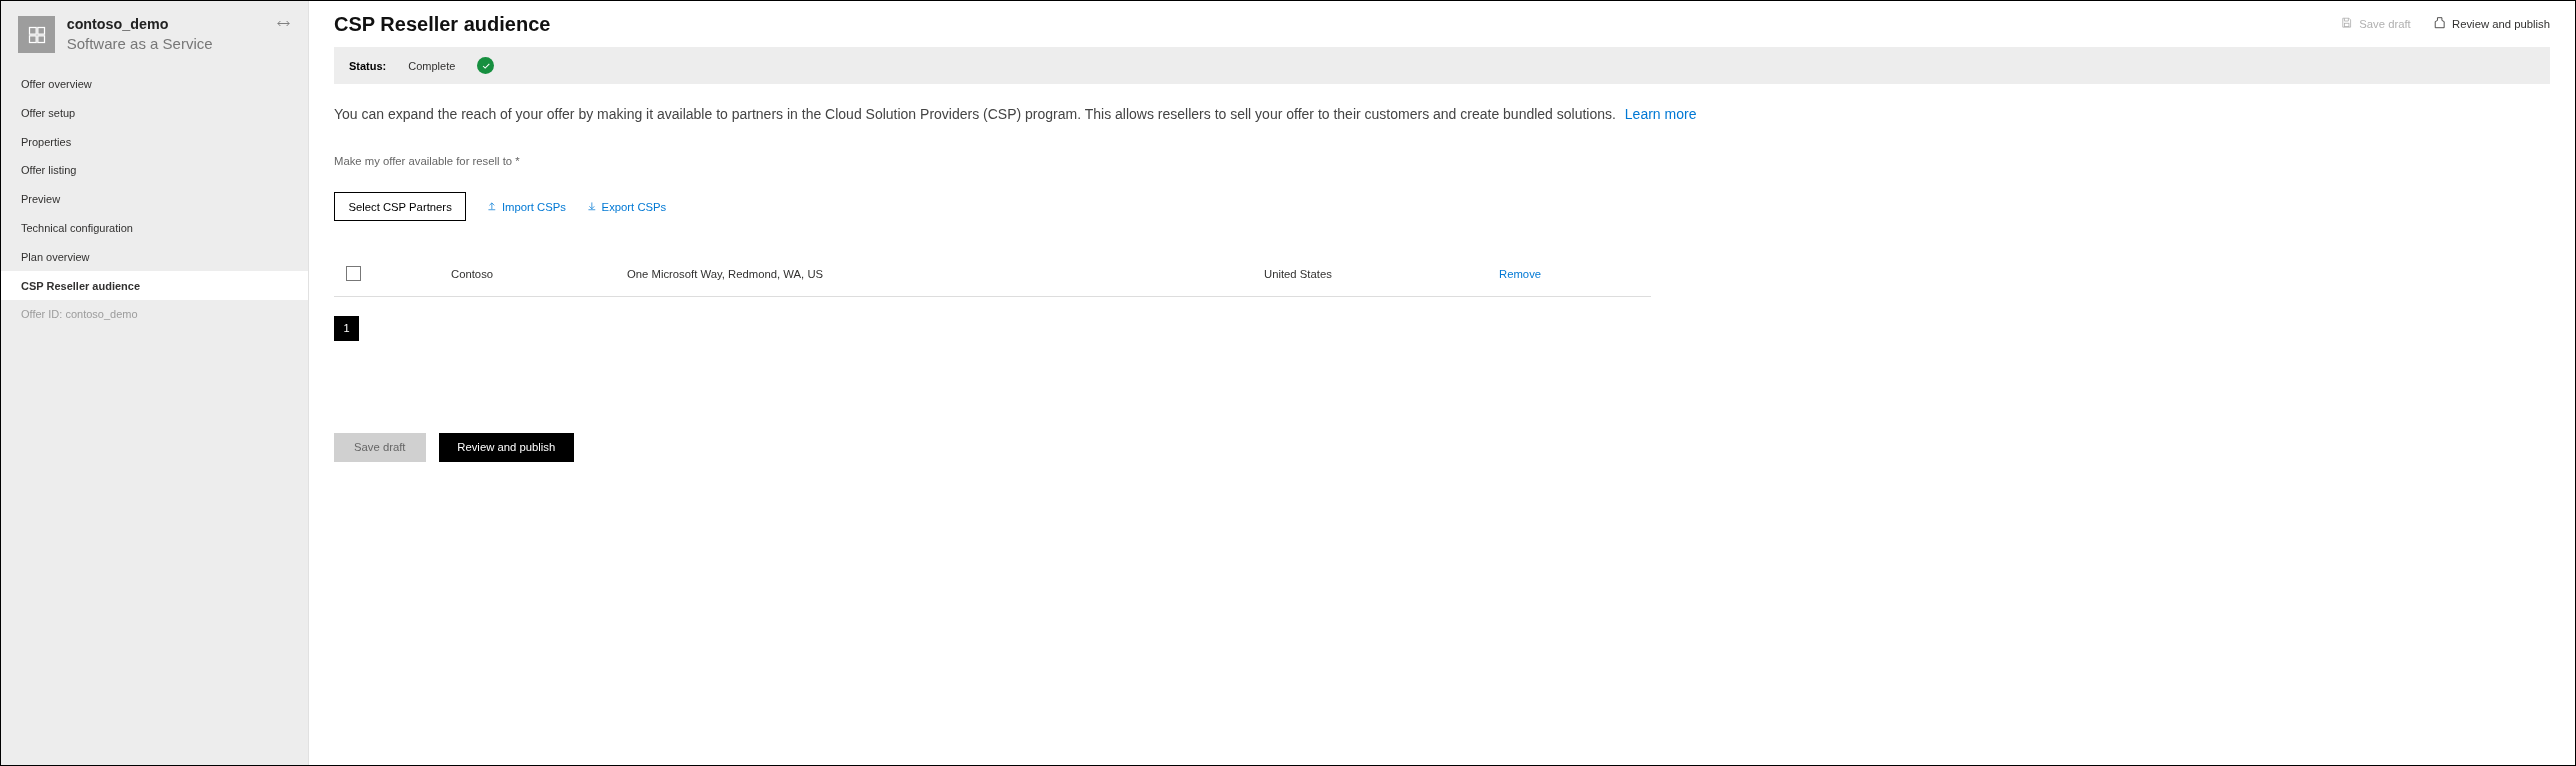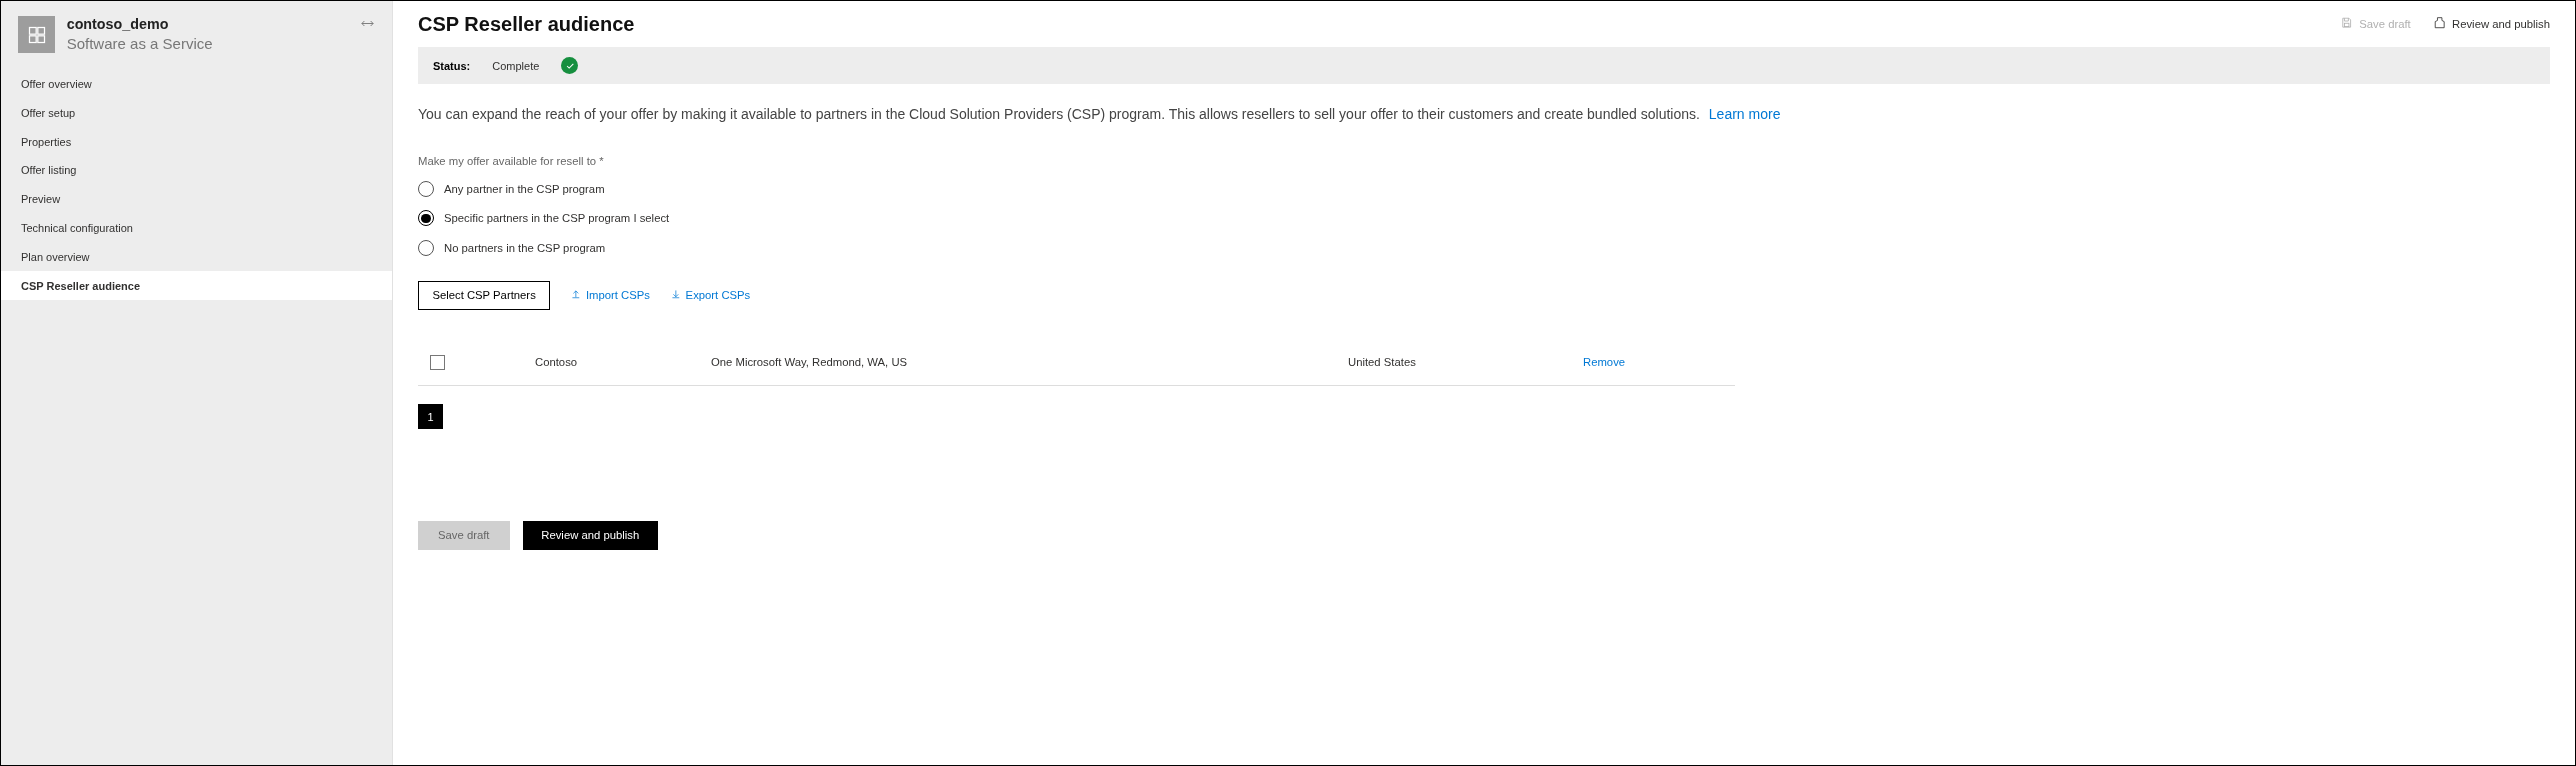--- a/index.html
+++ b/index.html
@@ -8,21 +8,21 @@
 
   .app {
     display:flex;
     width:2576px;
     height:766px;
     border:1.7px solid #000;
   }
 
   
   .sidebar {
-    width:392px;
+    width:308px;
     background:#EDEDED;
     border-right:0.8px solid #e1e1e1;
     flex-shrink:0;
     display:flex;
     flex-direction:column;
   }
   .sb-header {
     display:flex;
     align-items:flex-start;
     padding:15px 17px 11.7px 17px;
@@ -203,20 +203,21 @@
 
     <nav class="sb-nav">
       <div class="sb-item">Offer overview</div>
       <div class="sb-item">Offer setup</div>
       <div class="sb-item">Properties</div>
       <div class="sb-item">Offer listing</div>
       <div class="sb-item">Preview</div>
       <div class="sb-item">Technical configuration</div>
       <div class="sb-item">Plan overview</div>
       <div class="sb-item active">CSP Reseller audience</div>
+      <div class="sb-offer-id">Offer ID: contoso_demo</div>
     </nav>
   </aside>
 
   <main class="main">
     <div class="top-row">
       <div class="page-title">CSP Reseller audience</div>
       <div class="top-actions">
         <div class="top-action disabled">
           <span>
             <svg viewBox="0 0 24 24">
@@ -249,36 +250,20 @@
     </div>
 
     <div class="content">
       <div class="desc">
         <span>You can expand the reach of your offer by making it available to partners in the Cloud Solution Providers (CSP) program. This allows resellers to sell your offer to their customers and create bundled solutions.</span>
         <span class="learn-link">Learn more</span>
       </div>
 
       <div class="field-label">Make my offer available for resell to *</div>
 
-      <div class="radio-group">
-        <div class="radio">
-          <span class="radio-circle"></span>
-          <span class="radio-label">Any partner in the CSP program</span>
-        </div>
-        <div class="radio selected">
-          <span class="radio-circle">
-              <span class="radio-dot"></span>
-            </span>
-          <span class="radio-label">Specific partners in the CSP program I select</span>
-        </div>
-        <div class="radio">
-          <span class="radio-circle"></span>
-          <span class="radio-label">No partners in the CSP program</span>
-        </div>
-      </div>
 
       <div class="btn-row">
         <button class="btn-outline">Select CSP Partners</button>
         <span class="link-action">
           <span><svg viewBox="0 0 24 24">
                 <path d="M12 19V6"></path>
                 <path d="M7 11l5-5 5 5"></path>
                 <path d="M5 20h14"></path>
               </svg></span>
           <span>Import CSPs</span>

